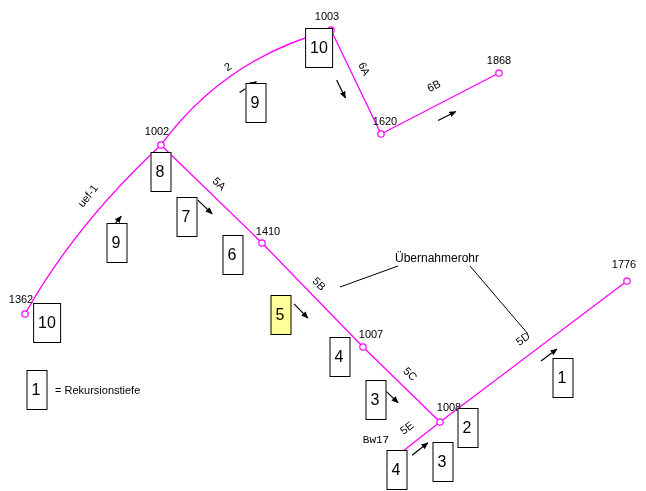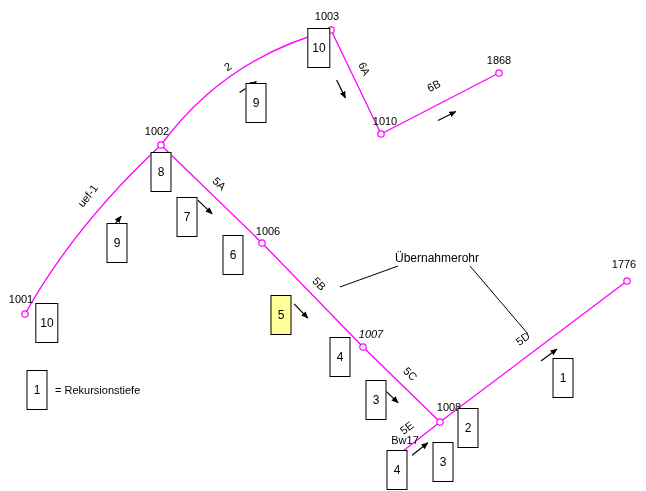--- a/index.html
+++ b/index.html
@@ -22,23 +22,23 @@
   }
   .annotation-text { font-size: 12px; text-align: center; }
   .legend-text { transform: translate(0, -50%); font-size: 11px; text-align: center; }
   .depth-box {
     position: absolute;
     transform: translate(-50%, -50%);
     min-width: 11px;
     padding: 13px 4px;
     border: 1px solid #000000;
     background: #ffffff;
-    font-size: 12px;
+    font-size: 16px;
     line-height: 12px;
-    text-align: center;
+    text-align: left;
     color: #000000;
     white-space: nowrap;
   }
   .depth-box.highlight { background: #ffff99; }
 </style>
 </head>
 <body>
 
 <div id="stage">
   <svg id="diagram-svg" width="646" height="491" viewBox="0 0 646 491">
@@ -71,30 +71,30 @@
       <circle cx="161" cy="145" r="3.2" fill="#ffffff" stroke="#ff00ff" stroke-width="1.2"></circle>
       <circle cx="331" cy="30" r="3.2" fill="#ffffff" stroke="#ff00ff" stroke-width="1.2"></circle>
       <circle cx="262" cy="243" r="3.2" fill="#ffffff" stroke="#ff00ff" stroke-width="1.2"></circle>
       <circle cx="363" cy="347" r="3.2" fill="#ffffff" stroke="#ff00ff" stroke-width="1.2"></circle>
       <circle cx="440" cy="422" r="3.2" fill="#ffffff" stroke="#ff00ff" stroke-width="1.2"></circle>
       <circle cx="381" cy="134" r="3.2" fill="#ffffff" stroke="#ff00ff" stroke-width="1.2"></circle>
       <circle cx="499" cy="73" r="3.2" fill="#ffffff" stroke="#ff00ff" stroke-width="1.2"></circle>
       <circle cx="627" cy="281" r="3.2" fill="#ffffff" stroke="#ff00ff" stroke-width="1.2"></circle>
       <circle cx="398" cy="455" r="3.2" fill="#ffffff" stroke="#ff00ff" stroke-width="1.2"></circle>
     </svg>
-<div class="node-label" style="left: 21px; top: 299px;">1001</div>
+<div class="node-label" style="left: 21px; top: 299px;">1362</div>
     <div class="node-label" style="left: 157px; top: 131px;">1002</div>
     <div class="node-label" style="left: 327px; top: 16px;">1003</div>
-    <div class="node-label" style="left: 268px; top: 231px;">1006</div>
-    <div class="node-label" style="left: 371px; top: 334px; font-style: italic;">1007</div>
+    <div class="node-label" style="left: 268px; top: 231px;">1410</div>
+    <div class="node-label" style="left: 371px; top: 334px;">1007</div>
     <div class="node-label" style="left: 449px; top: 407px;">1008</div>
-    <div class="node-label" style="left: 385px; top: 121px;">1010</div>
+    <div class="node-label" style="left: 385px; top: 121px;">1620</div>
     <div class="node-label" style="left: 499px; top: 60px;">1868</div>
     <div class="node-label" style="left: 624px; top: 264px;">1776</div>
-    <div class="node-label" style="left: 405px; top: 440px;">Bw17</div>
+    <div class="node-label" style="left: 376px; top: 440px; font-family: Liberation Mono, monospace;">Bw17</div>
     <div class="edge-label" style="left: 88px; top: 196px; transform: translate(-50%, -50%) rotate(-52deg);">uef-1</div>
     <div class="edge-label" style="left: 228px; top: 67px; transform: translate(-50%, -50%) rotate(-33deg);">2</div>
     <div class="edge-label" style="left: 364px; top: 69px; transform: translate(-50%, -50%) rotate(64deg);">6A</div>
     <div class="edge-label" style="left: 434px; top: 86px; transform: translate(-50%, -50%) rotate(-27deg);">6B</div>
     <div class="edge-label" style="left: 219px; top: 184px; transform: translate(-50%, -50%) rotate(44deg);">5A</div>
     <div class="edge-label" style="left: 319px; top: 284px; transform: translate(-50%, -50%) rotate(46deg);">5B</div>
     <div class="edge-label" style="left: 410px; top: 374px; transform: translate(-50%, -50%) rotate(44deg);">5C</div>
     <div class="edge-label" style="left: 523px; top: 339px; transform: translate(-50%, -50%) rotate(-37deg);">5D</div>
     <div class="edge-label" style="left: 407px; top: 428px; transform: translate(-50%, -50%) rotate(-38deg);">5E</div>
     <div class="depth-box" style="left: 319px; top: 48px;">10</div>

